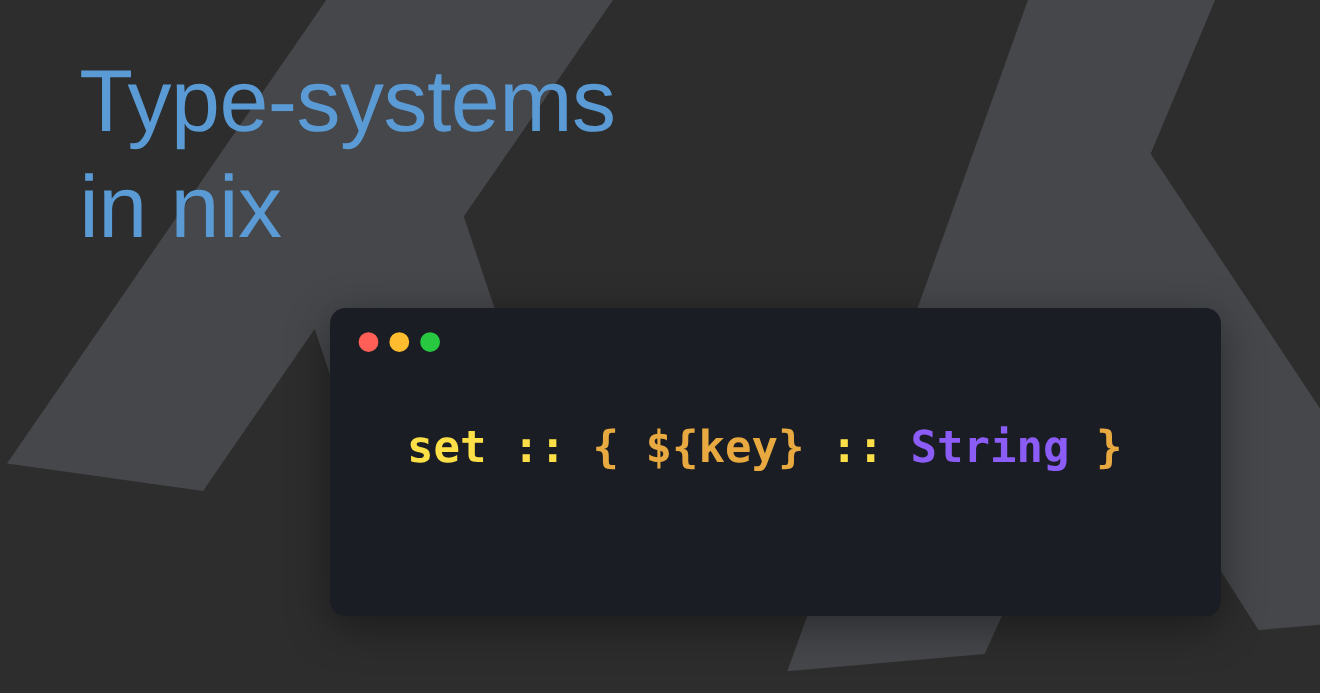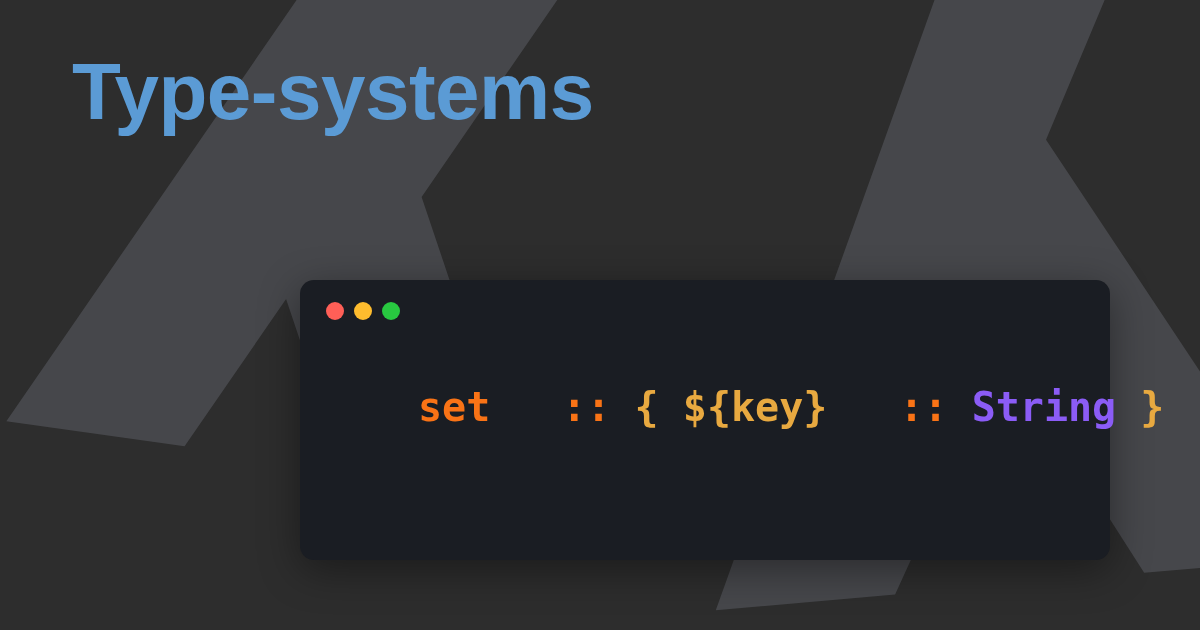--- a/index.html
+++ b/index.html
@@ -27,21 +27,21 @@
     }
     
     .title-container {
       position: absolute;
       top: 44px;
       left: 72px;
     }
     
     .title-line {
       font-size: 80px;
-      font-weight: 700;
+      font-weight: 400;
       color: #5b9bd5;
       line-height: 1.2;
       letter-spacing: -0.5px;
     }
     
     .code-window {
       position: absolute;
       top: 280px;
       left: 300px;
       width: 810px;
@@ -68,34 +68,35 @@
     .dot-green { background: #28c840; }
     
     .code-content {
       padding: 42px 70px;
       font-family: 'SF Mono', 'Menlo', 'Monaco', 'Consolas', monospace;
       font-size: 40px;
       font-weight: 700;
       white-space: nowrap;
     }
     
-    .tok-blue { color: #f97316; margin-left: 48px; }
+    .tok-blue { color: #fde047; }
     .tok-yellow { color: #e8a940; }
     .tok-white { color: #8b5cf6; }
   </style>
 </head>
 <body>
 
 <svg class="bg-shapes" viewBox="0 0 1200 630">
   <path d="M 380 -100 L 560 -100 L 420 180 L 560 460 L 380 460 L 300 300 L 220 460 L 40 460 L 320 -100 Z" fill="#48494d" opacity="0.95" transform="rotate(8 300 200)"></path>
   <path d="M 1000 -50 L 1160 -50 L 1060 140 L 1300 580 L 1120 580 L 1000 350 L 870 580 L 690 580 L 980 -50 Z" fill="#48494d" opacity="0.95" transform="rotate(-5 1050 300)"></path>
 </svg>
 
 <div class="title-container">
   <div class="title-line">Type-systems</div>
+  <div class="title-line">in nix</div>
 </div>
 
 <div class="code-window">
   <div class="window-dots">
     <div class="dot dot-red"></div>
     <div class="dot dot-yellow"></div>
     <div class="dot dot-green"></div>
   </div>
   <div class="code-content">
     <span class="tok-blue">set</span>

